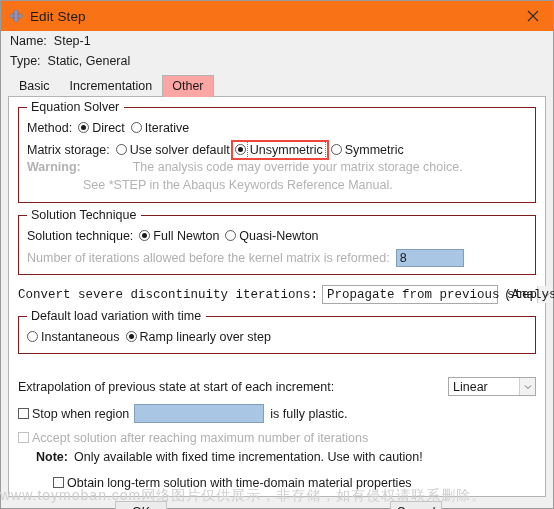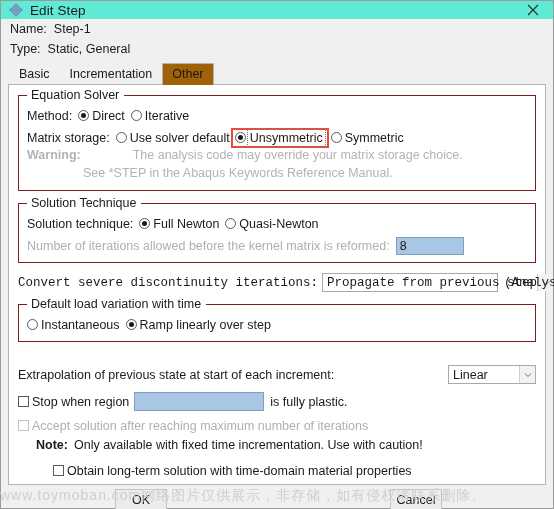--- a/index.html
+++ b/index.html
@@ -22,22 +22,22 @@
   .dialog {
     position: absolute;
     inset: 0;
     background: #f0f0f0;
     border: 1px solid #9a9a9a;
     box-sizing: border-box;
     display: flex;
     flex-direction: column;
   }
   .titlebar {
-    height: 18px;
-    background: #5eead4;
+    height: 30px;
+    background: #f97316;
     display: flex;
     align-items: center;
     padding: 0 0 0 7px;
     box-sizing: border-box;
     flex: none;
   }
   .title-icon {
     width: 16px; height: 16px;
     position: relative;
     flex: none;
@@ -91,21 +91,21 @@
     padding: 2px 9px 2px 9px;
     line-height: 16px;
     color: #1a1a1a;
     background: transparent;
     border: 1px solid transparent;
     border-bottom: none;
     cursor: default;
     white-space: nowrap;
   }
   .tab.active {
-    background: #a16207;
+    background: #fca5a5;
     border-color: #b4b4b4;
     position: relative;
     top: 1px;
     padding-bottom: 3px;
   }
 
   
   .panel {
     margin: 0 7px 0 7px;
     background: #ffffff;

